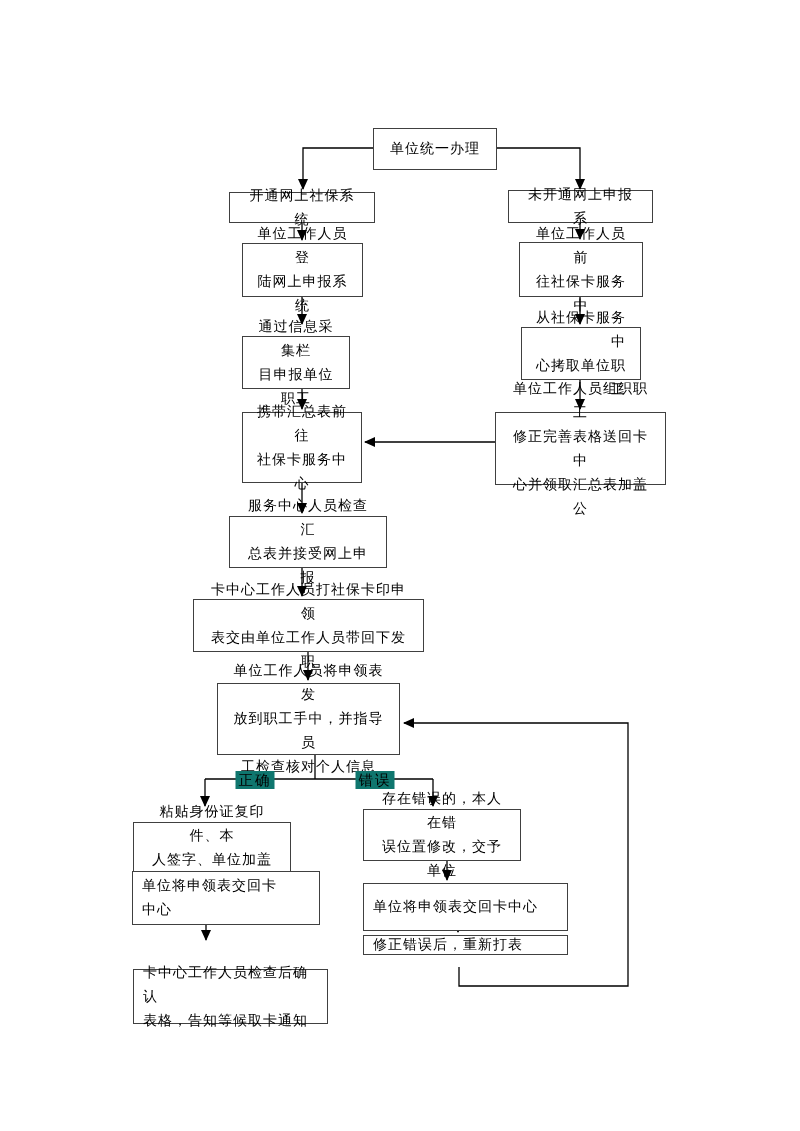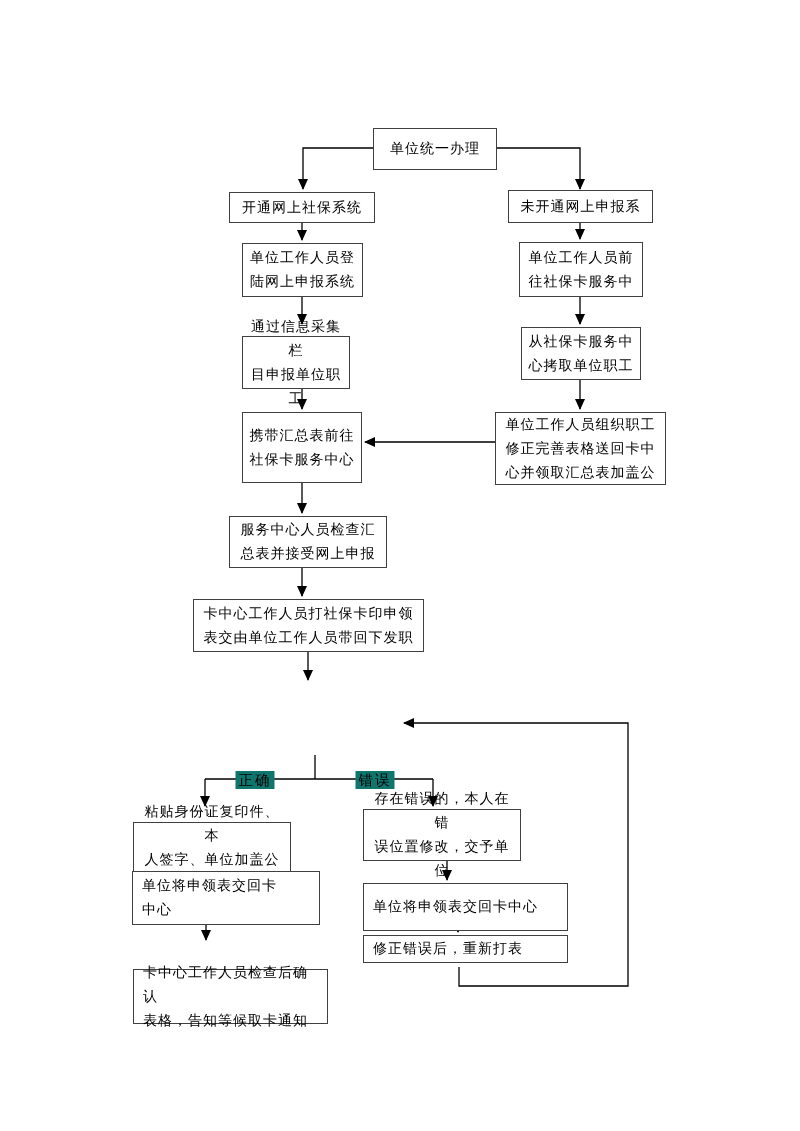--- a/index.html
+++ b/index.html
@@ -18,21 +18,21 @@
     border:1.4px solid #404040;
     background:#fff;
     display:flex;
     align-items:center;
     justify-content:center;
     text-align:center;
     font-size:14px;
     line-height:24px;
     letter-spacing:1px;
     white-space:pre-line;
-    padding:0 6px;
+    padding:0 14px;
   }
   .node.left{
     justify-content:flex-start;
     text-align:left;
     padding-left:9px;
   }
   .branch-label{
     position:absolute;
     background:#0f766e;
     font-size:14.5px;
@@ -52,21 +52,21 @@
   .n-bring{left:242px;top:412px;width:120px;height:71px;}
   .n-organize{left:495px;top:412px;width:171px;height:73px;}
   .n-check{left:229px;top:516px;width:158px;height:52px;}
   .n-print{left:193px;top:599px;width:231px;height:53px;}
   .n-distribute{left:217px;top:683px;width:183px;height:72px;}
   .n-paste{left:133px;top:809px;width:158px;height:52px;margin-top:13px;}
   .n-return1{left:132px;top:871px;width:188px;height:54px;}
   .n-confirm{left:133px;top:943px;width:195px;height:55px;padding-left:8px;margin-top:26px;}
   .n-wrong{left:363px;top:809px;width:158px;height:52px;}
   .n-return2{left:363px;top:883px;width:205px;height:48px;}
-  .n-reprint{left:363px;top:935px;width:205px;height:28px;}
+  .n-reprint{left:363px;top:935px;width:205px;height:20px;}
   .lbl-correct{left:255px;top:780px;}
   .lbl-error{left:375px;top:780px;}
 </style>
 </head>
 <body>
 
 <div id="page">
 
   <svg id="wires" viewBox="0 0 800 1131" xmlns="http://www.w3.org/2000/svg">
     <defs>
@@ -112,20 +112,23 @@
 心拷取单位职工</div>
   <div class="node n-bring">携带汇总表前往
 社保卡服务中心</div>
   <div class="node n-organize">单位工作人员组织职工
 修正完善表格送回卡中
 心并领取汇总表加盖公</div>
   <div class="node n-check">服务中心人员检查汇
 总表并接受网上申报</div>
   <div class="node n-print">卡中心工作人员打社保卡印申领
 表交由单位工作人员带回下发职</div>
+  <div class="node n-distribute">单位工作人员将申领表发
+放到职工手中，并指导员
+工检查核对个人信息</div>
   <div class="node n-paste">粘贴身份证复印件、本
 人签字、单位加盖公章</div>
   <div class="node left n-return1">单位将申领表交回卡
 中心</div>
   <div class="node left n-confirm">卡中心工作人员检查后确认
 表格，告知等候取卡通知</div>
   <div class="node n-wrong">存在错误的，本人在错
 误位置修改，交予单位</div>
   <div class="node left n-return2">单位将申领表交回卡中心</div>
   <div class="node left n-reprint">修正错误后，重新打表</div>

